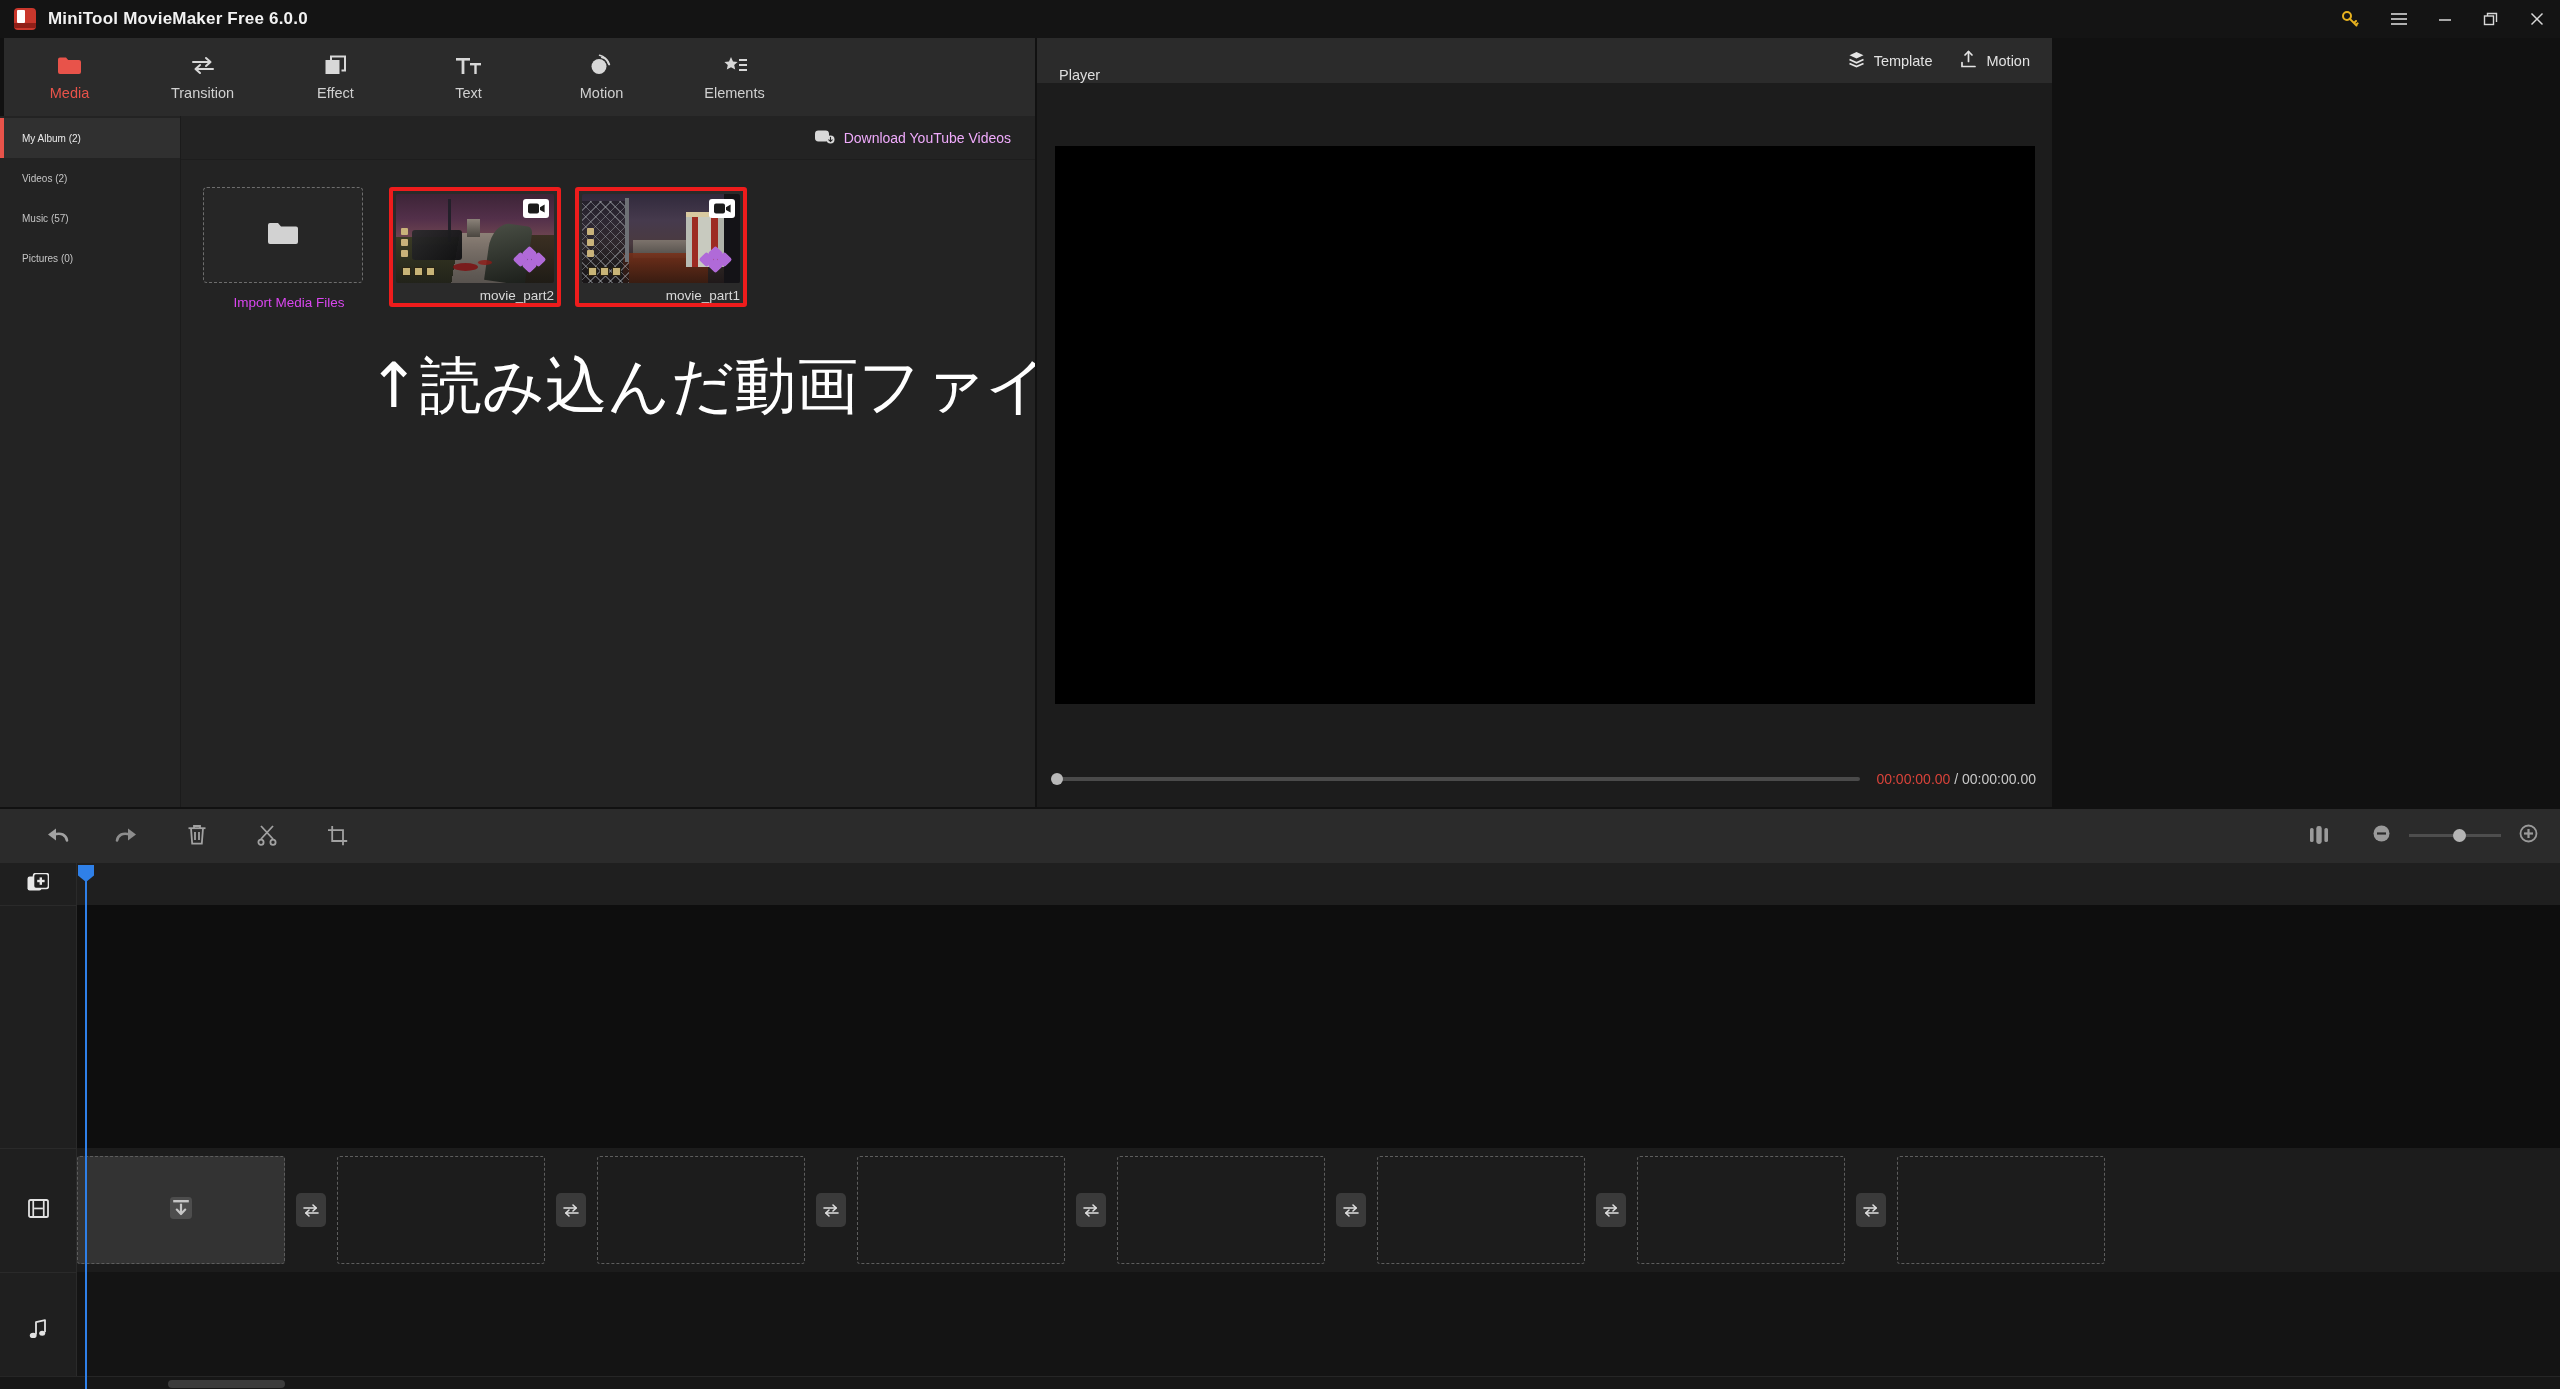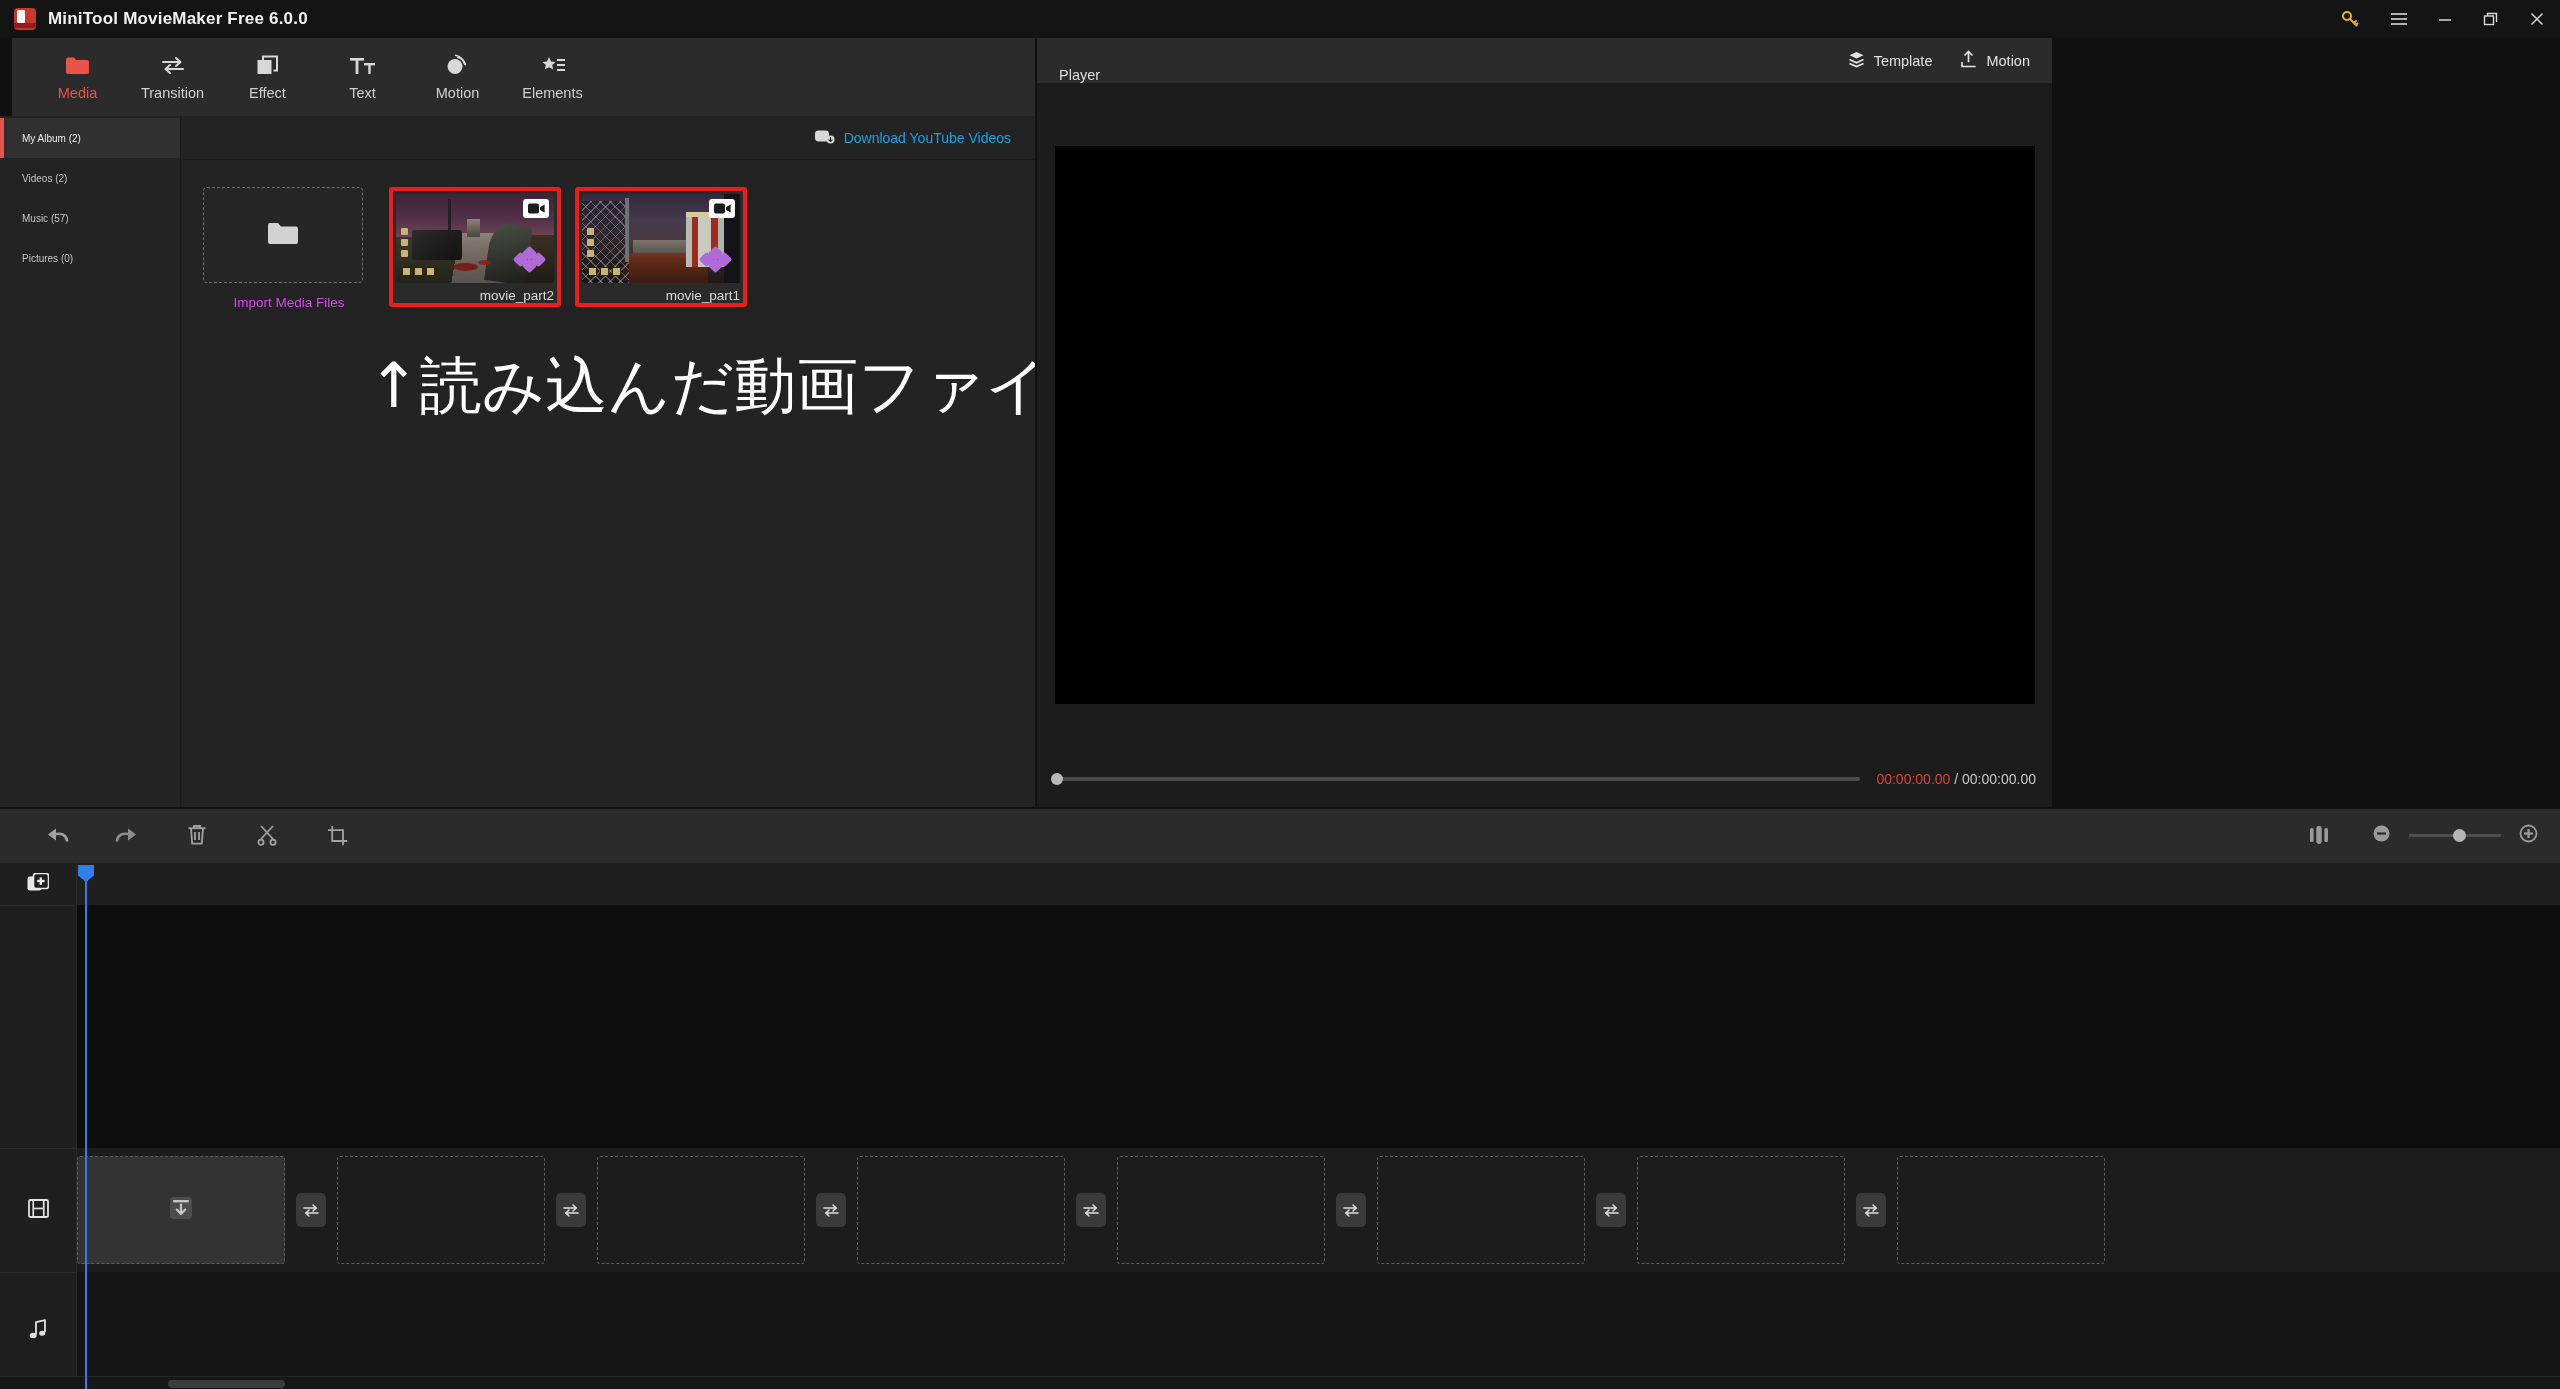--- a/index.html
+++ b/index.html
@@ -37,23 +37,23 @@
   .tb-right { margin-left: auto; display: flex; align-items: center; height: 38px; }
   .tb-btn {
     width: 46px; height: 38px; display: flex; align-items: center;
     justify-content: center; cursor: default;
   }
   .tb-btn svg { display: block; }
   .tb-key { width: 52px; }
 
   
   .toolbar {
-    position: absolute; top: 38px; left: 12px; width: 1035px; height: 78px;
+    position: absolute; top: 38px; left: 4px; width: 1035px; height: 78px;
     background: #2b2b2b; display: flex; align-items: flex-start;
-    padding-left: 18px; padding-top: 8px;
+    padding-left: 18px; padding-top: 8px; gap: 38px;
   }
   .tool {
     width: 95px; display: flex; flex-direction: column; align-items: center;
     padding-top: 6px; cursor: default;
   }
   .tool .ticon { height: 26px; display: flex; align-items: center; justify-content: center; }
   .tool .tlabel { font-size: 14.5px; color: #d0d0d0; margin-top: 7px; }
   .tool.active .tlabel { color: #e8534a; }
 
   
@@ -72,21 +72,21 @@
   .lib-item.active { background: #303030; color: #eaeaea; }
   .lib-item.active::before {
     content: ""; position: absolute; left: 0; top: 0; width: 4px; height: 100%;
     background: #e8534a;
   }
   .lib-main { position: absolute; top: 0; left: 181px; width: 854px; height: 691px; }
   .lib-header {
     height: 44px; display: flex; align-items: center; justify-content: flex-end;
     padding-right: 24px; background: #232323; border-bottom: 1px solid #1d1d1d;
   }
-  .yt-btn { display: flex; align-items: center; gap: 9px; font-size: 14px; color: #0ea5e9; cursor: default; text-align: center; }
+  .yt-btn { display: flex; align-items: center; gap: 9px; font-size: 14px; color: #f0abfc; cursor: default; text-align: center; }
   .media-grid { display: flex; gap: 14px; padding: 27px 0 0 22px; }
   .media-cell { width: 172px; }
   .import-box {
     width: 160px; height: 96px; border: 1.6px dashed #6d6d6d; border-radius: 4px;
     display: flex; align-items: center; justify-content: center; background: #262626;
   }
   .media-card {
     width: 172px; height: 120px; border: 4px solid #ee1c1c; border-radius: 3px;
     background: #2a2a2a; padding: 3px; position: relative;
   }

